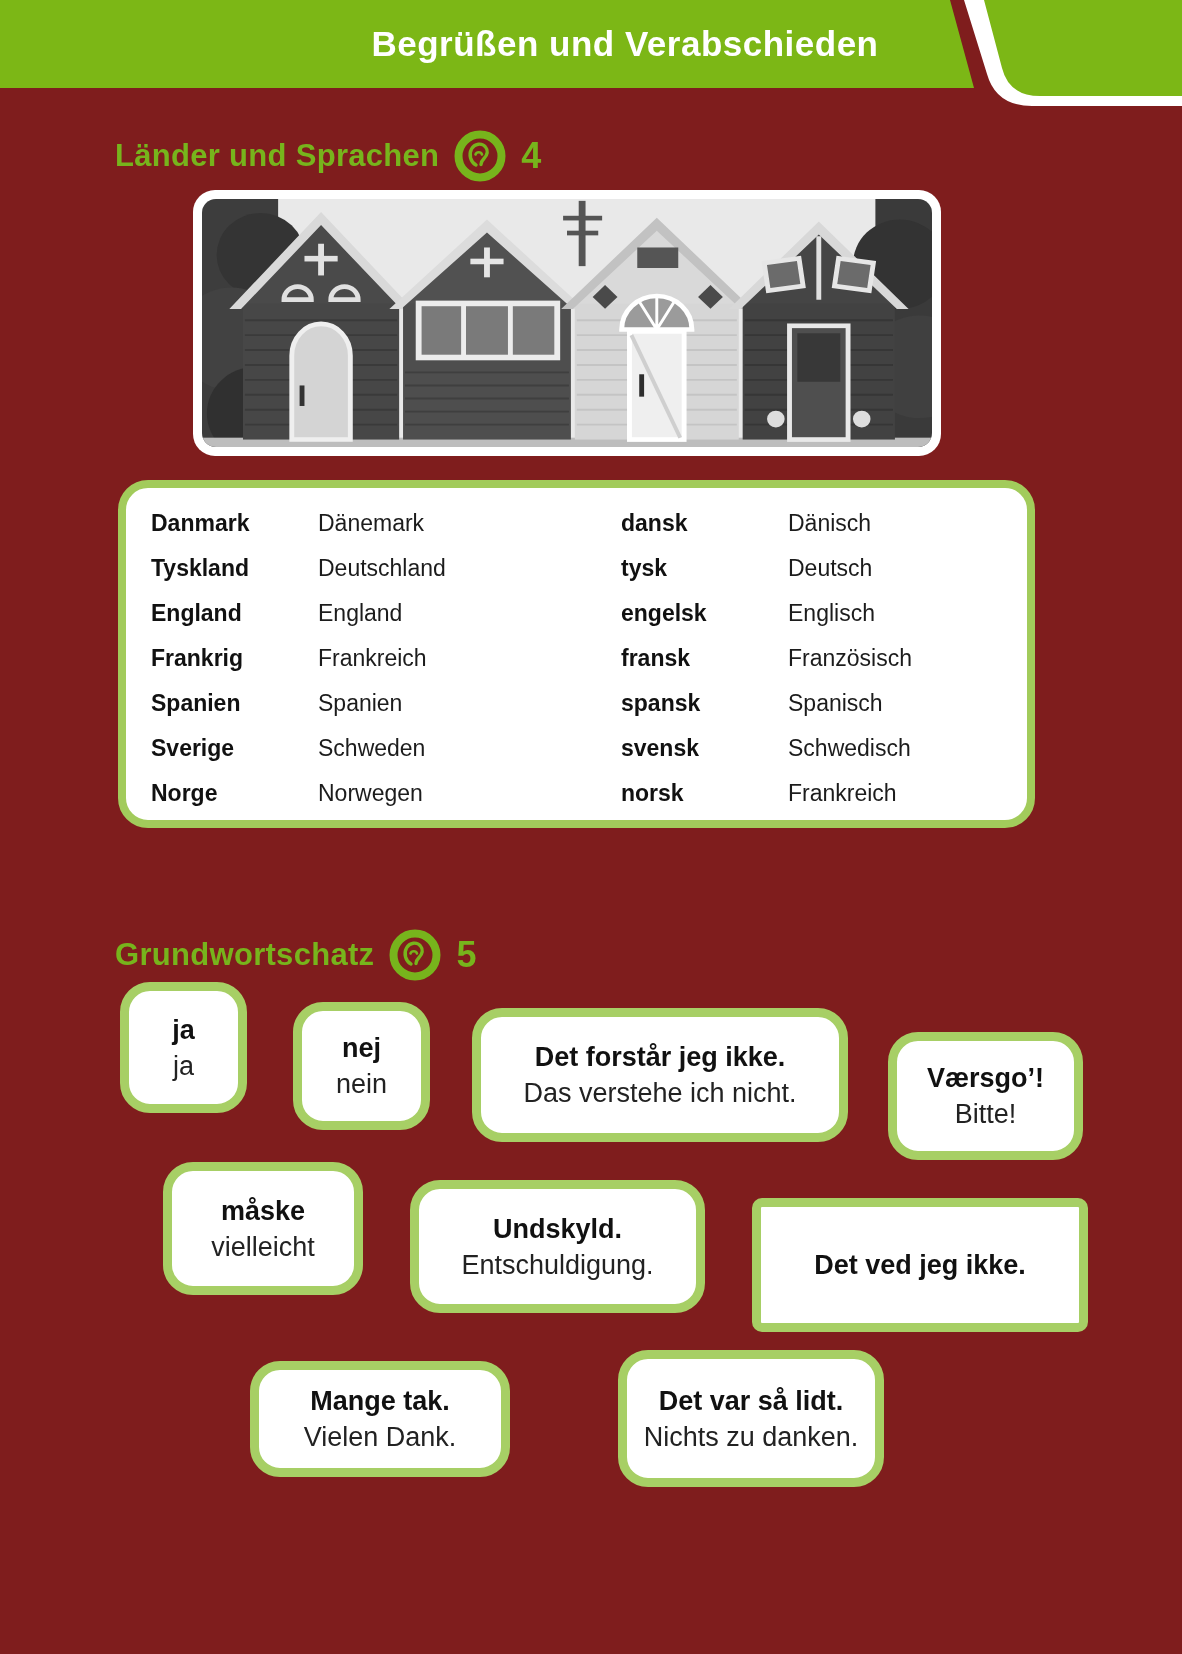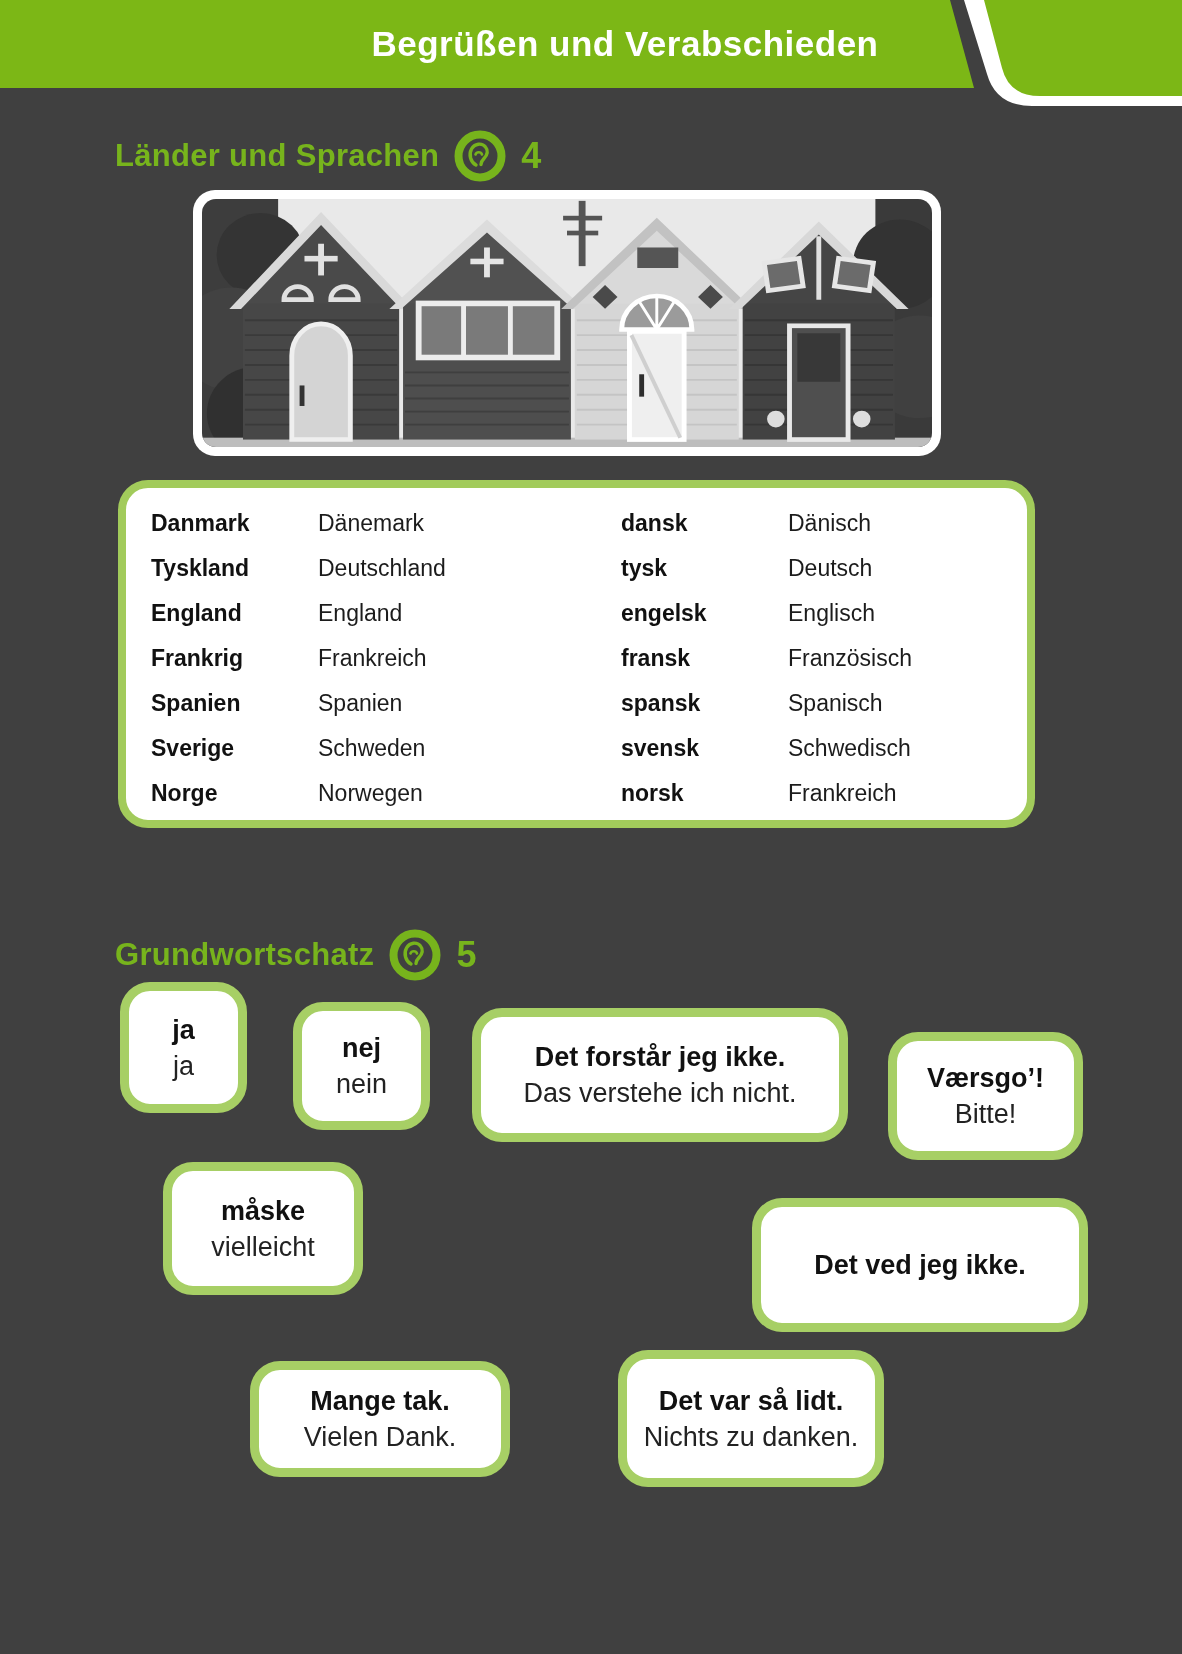--- a/index.html
+++ b/index.html
@@ -4,21 +4,21 @@
 <style>
   html,body{margin:0;padding:0;}
   body{
     background:#e4eed3;
     font-family:"Liberation Sans", sans-serif;
     -webkit-font-smoothing:antialiased;
   }
   .page{
     position:relative;
     width:1182px;height:1654px;
-    background:#404040;
+    background:#7f1d1d;
     overflow:hidden;
   }
   
   .header-svg{position:absolute;top:0;left:0;}
   .page-title{
     position:absolute;top:0;left:0;width:1250px;height:88px;
     display:flex;align-items:center;justify-content:center;
     color:#ffffff;font-size:35px;font-weight:bold;letter-spacing:.5px;
   }
   
@@ -264,22 +264,26 @@
   <div class="bubble" style="left:888px;top:1032px;width:195px;height:128px;">
     <span class="da">Værsgo’!</span>
     <span class="de">Bitte!</span>
   </div>
 
   <div class="bubble" style="left:163px;top:1162px;width:200px;height:133px;">
     <span class="da">måske</span>
     <span class="de">vielleicht</span>
   </div>
 
-
-  <div class="bubble" style="left:752px;top:1198px;width:336px;height:134px;">
+  <div class="bubble" style="left:410px;top:1180px;width:295px;height:133px;">
+    <span class="da">Undskyld.</span>
+    <span class="de">Entschuldigung.</span>
+  </div>
+
+  <div class="bubble" style="left:752px;top:1198px;width:336px;height:134px;border-radius:10px;">
     <span class="da">Det ved jeg ikke.</span>
   </div>
 
   <div class="bubble" style="left:250px;top:1361px;width:260px;height:116px;align-items:center;">
     <span class="da">Mange tak.</span>
     <span class="de">Vielen Dank.</span>
   </div>
 
   <div class="bubble" style="left:618px;top:1350px;width:266px;height:137px;">
     <span class="da">Det var så lidt.</span>

